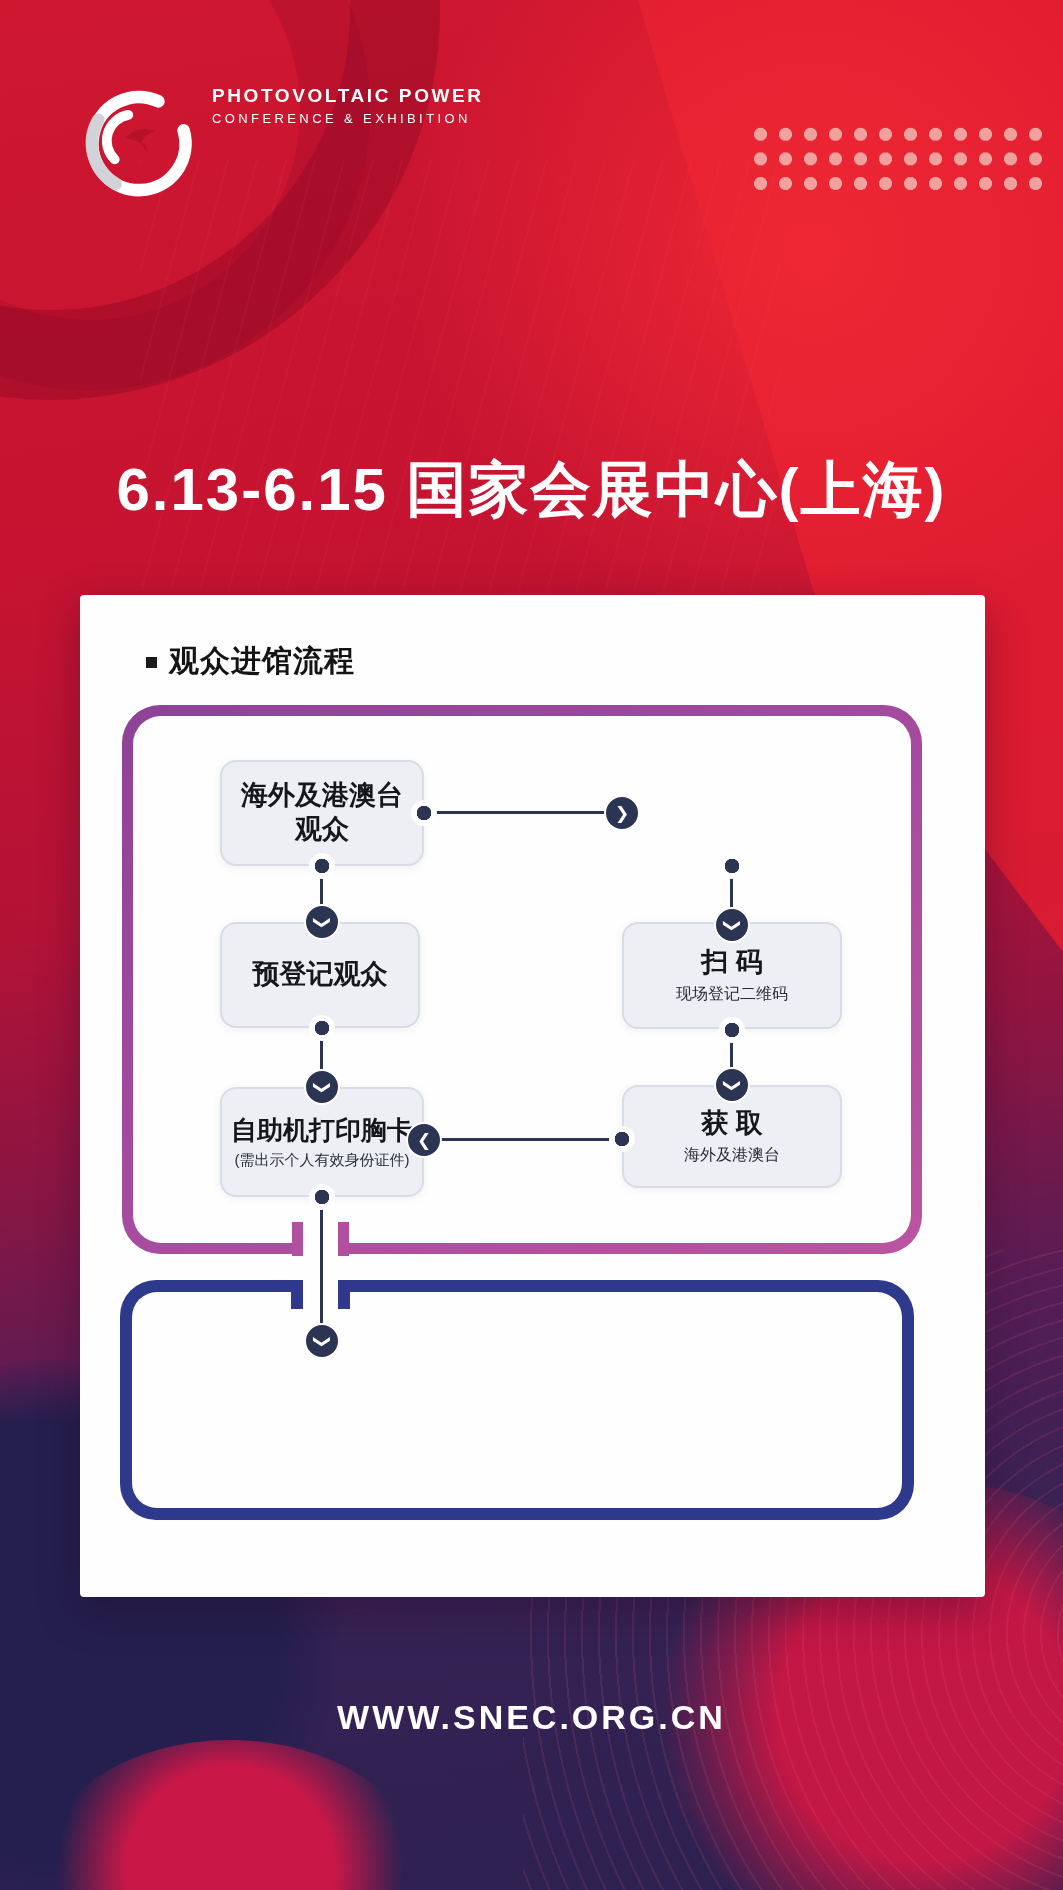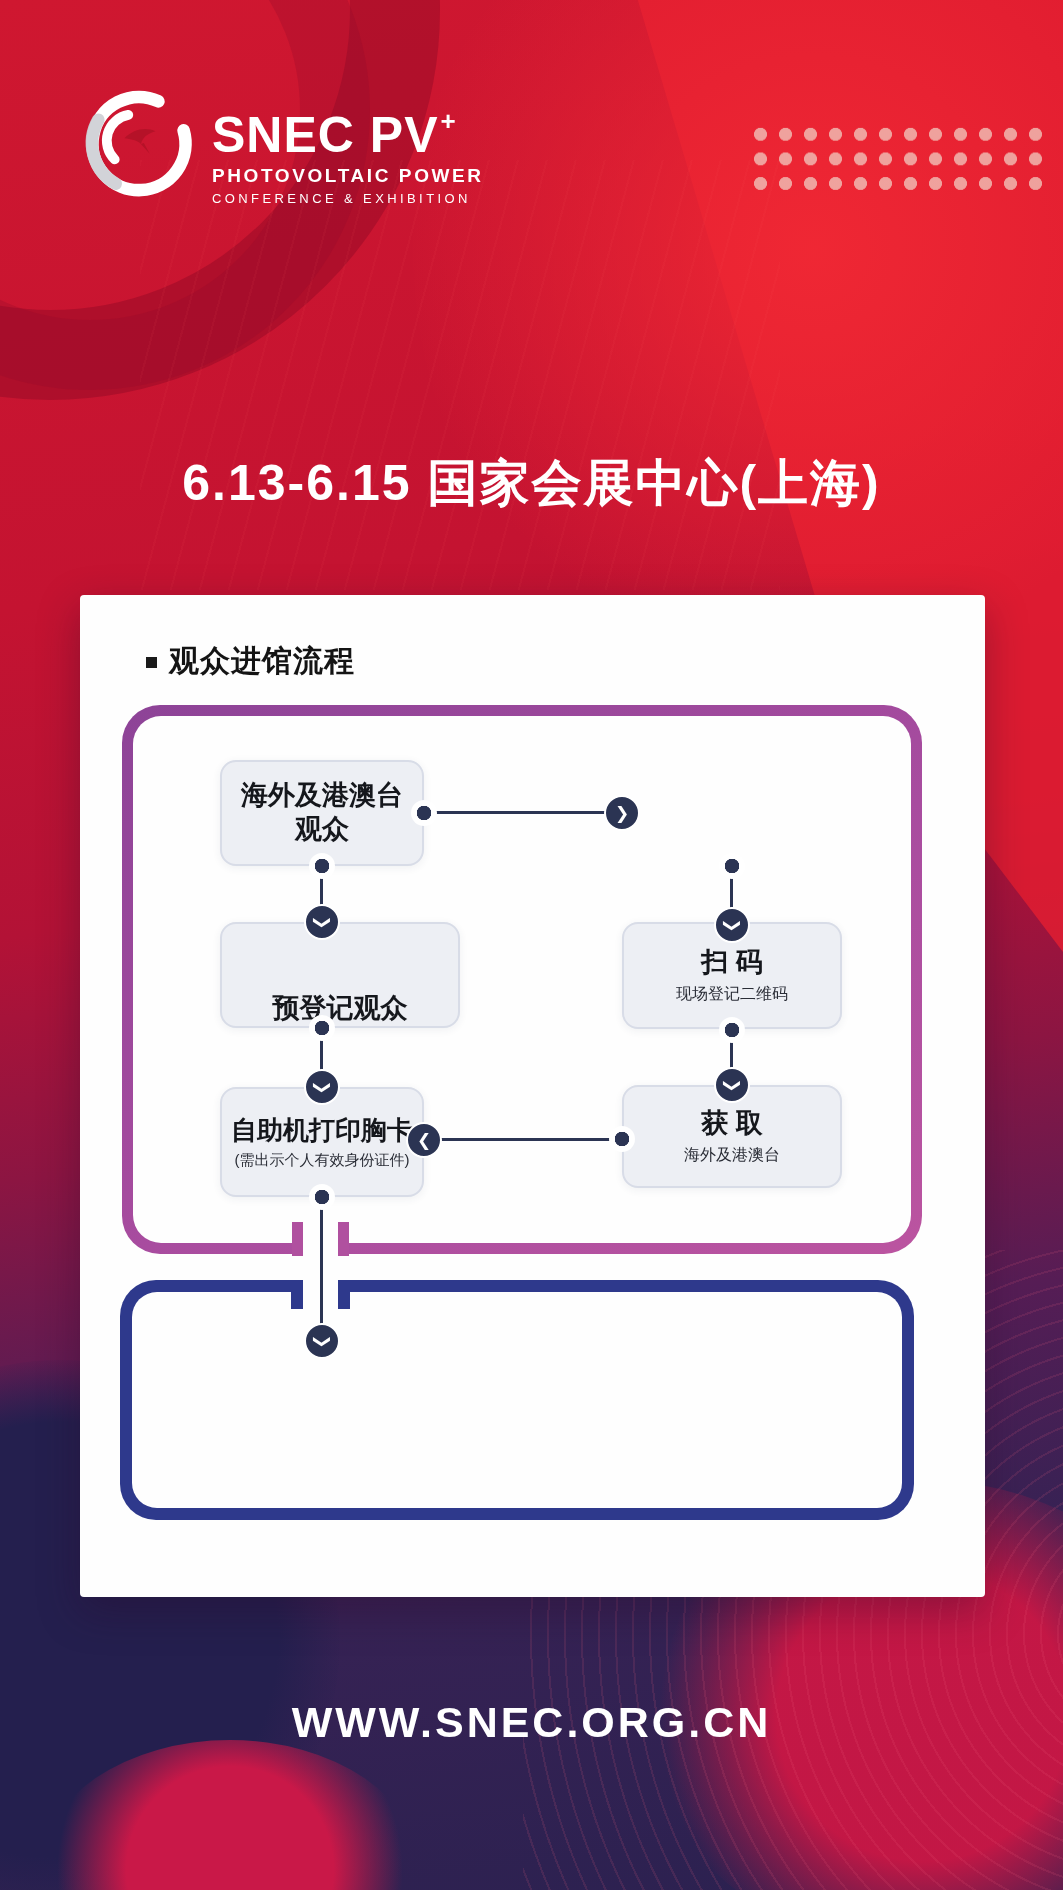--- a/index.html
+++ b/index.html
@@ -40,21 +40,21 @@
   .logo-tag2{font-size:13px;font-weight:400;letter-spacing:3.4px;margin-top:4px;}
   
   .dots{position:absolute;left:748px;top:122px;width:300px;height:74px;
     background-image:radial-gradient(circle,rgba(240,184,176,.85) 6.2px,transparent 6.8px);
     background-size:25px 24.6px;background-position:0 0;}
   
   .hero-title{position:absolute;left:0;top:308px;width:100%;text-align:center;color:#fff;
     font-size:94px;font-weight:900;line-height:1.1;letter-spacing:1px;white-space:nowrap;}
   .hero-title .yr{letter-spacing:2px;margin-right:26px;}
   .hero-sub{position:absolute;left:0;top:450px;width:100%;text-align:center;color:#fff;
-    font-size:50px;font-weight:600;letter-spacing:2px;white-space:nowrap;}
+    font-size:60px;font-weight:600;letter-spacing:2px;white-space:nowrap;}
   
   .card{position:absolute;left:80px;top:595px;width:905px;height:1002px;background:#fefefe;
     border-radius:4px;box-shadow:0 14px 40px rgba(40,10,40,.35);}
   .card-header{position:absolute;left:66px;top:46px;display:flex;align-items:center;}
   .card-bullet{width:11px;height:11px;background:#1a1a1a;margin-right:12px;margin-top:2px;}
   .card-title{font-size:30px;font-weight:800;color:#141414;letter-spacing:1px;}
   
   .pframe{position:absolute;left:42px;top:110px;width:800px;height:549px;border-radius:38px;
     background:linear-gradient(150deg,#8d4397 0%,#a84c9f 55%,#bb54a0 100%);z-index:1;}
   .pframe-inner{position:absolute;inset:11px;background:#fefefe;border-radius:28px;}
@@ -76,21 +76,21 @@
   .ln{position:absolute;background:#2b3453;z-index:3;}
   .nd{position:absolute;width:26px;height:26px;border-radius:50%;z-index:4;
     background:radial-gradient(circle,#2b3453 0 7px,#ffffff 7.5px 13px);}
   .cv{position:absolute;width:36px;height:36px;border-radius:50%;background:#2b3453;z-index:4;
     color:#fff;display:flex;align-items:center;justify-content:center;
     border:2px solid #fff;}
   .cv span{font-size:17px;font-weight:700;line-height:1;display:inline-block;}
   .cv.down span{transform:rotate(90deg);}
   
   .footer{position:absolute;left:0;top:1698px;width:100%;text-align:center;color:#fff;
-    font-size:43px;font-weight:800;letter-spacing:3px;}
+    font-size:34px;font-weight:800;letter-spacing:3px;}
 </style>
 </head>
 <body>
 
 <div class="poster">
 
   <div class="bg bg-wedge"></div>
   <div class="bg bg-glow-tr"></div>
   <div class="bg bg-ring1"></div>
   <div class="bg bg-ring2"></div>
@@ -102,21 +102,20 @@
 
   <div class="logo">
     <svg class="logo-mark" viewBox="0 0 130 130">
       <path d="M 111 52 A 48 48 0 1 1 85 22" fill="none" stroke="#ffffff" stroke-width="13" stroke-linecap="round"></path>
       <path d="M 41 107 A 48 48 0 0 1 23 41" fill="none" stroke="#cdced4" stroke-width="13" stroke-linecap="round" opacity="0.9"></path>
       <path d="M 40 82 A 27 27 0 0 1 54 36" fill="none" stroke="#ffffff" stroke-width="10" stroke-linecap="round"></path>
       <path d="M 50 60 C 59 51 72 48 82 53 C 73 56 69 59 67 66 C 64 62 56 61 50 60 Z" fill="#b51228"></path>
       <path d="M 67 66 L 76 76 L 70 65 Z" fill="#b51228"></path>
     </svg>
     <div class="logo-text">
-      <div class="logo-name"><span>SNEC PV</span><span class="logo-plus">+</span></div>
       <div class="logo-tag1">PHOTOVOLTAIC POWER</div>
       <div class="logo-tag2">CONFERENCE &amp; EXHIBITION</div>
     </div>
   </div>
 
   <div class="dots"></div>
 
   <div class="hero-sub">6.13-6.15 国家会展中心(上海)</div>
 
   <div class="card">
@@ -145,21 +144,21 @@
     <div class="ln" style="left:650px;top:271px;width:3px;height:60px;"></div>
     <div class="ln" style="left:240px;top:433px;width:3px;height:60px;"></div>
     <div class="ln" style="left:650px;top:435px;width:3px;height:56px;"></div>
     <div class="ln" style="left:360px;top:543px;width:182px;height:3px;"></div>
     <div class="ln" style="left:240px;top:602px;width:3px;height:145px;"></div>
 
     <div class="node" style="left:140px;top:165px;width:204px;height:106px;">
       <div class="nt">海外及港澳台</div>
       <div class="nt">观众</div>
     </div>
-    <div class="node" style="left:140px;top:327px;width:240px;height:106px;justify-content:flex-end;">
+    <div class="node" style="left:140px;top:327px;width:200px;height:106px;">
       <div class="nt">预登记观众</div>
     </div>
     <div class="node" style="left:542px;top:327px;width:220px;height:107px;">
       <div class="nt">扫 码</div>
       <div class="ns">现场登记二维码</div>
     </div>
     <div class="node" style="left:140px;top:492px;width:204px;height:110px;">
       <div class="nt" style="font-size:26px;">自助机打印胸卡</div>
       <div class="ns small">(需出示个人有效身份证件)</div>
     </div>

